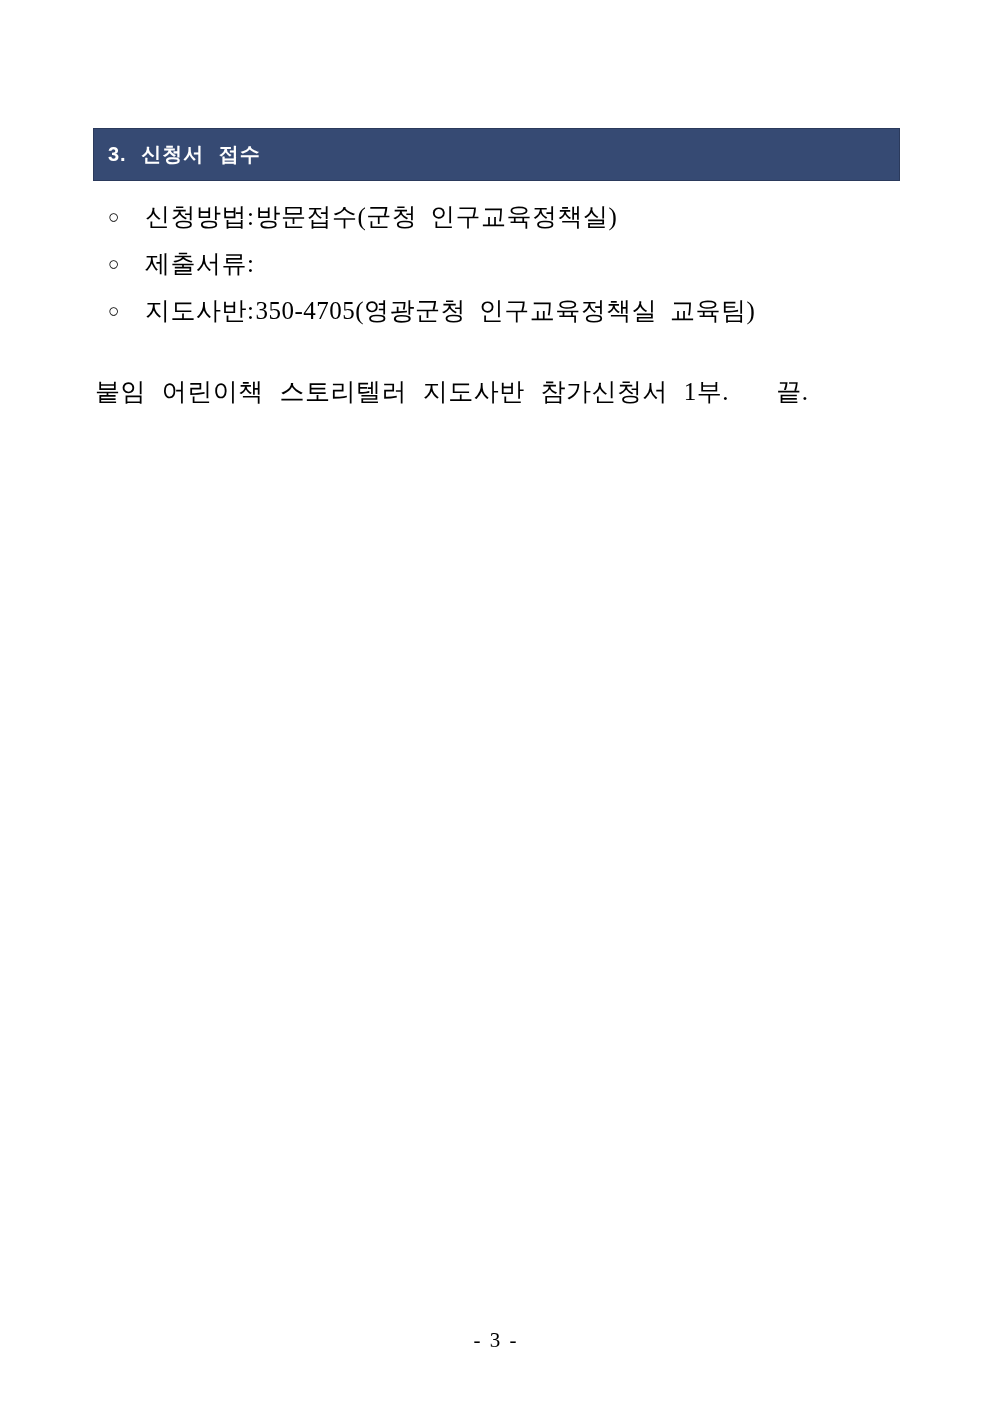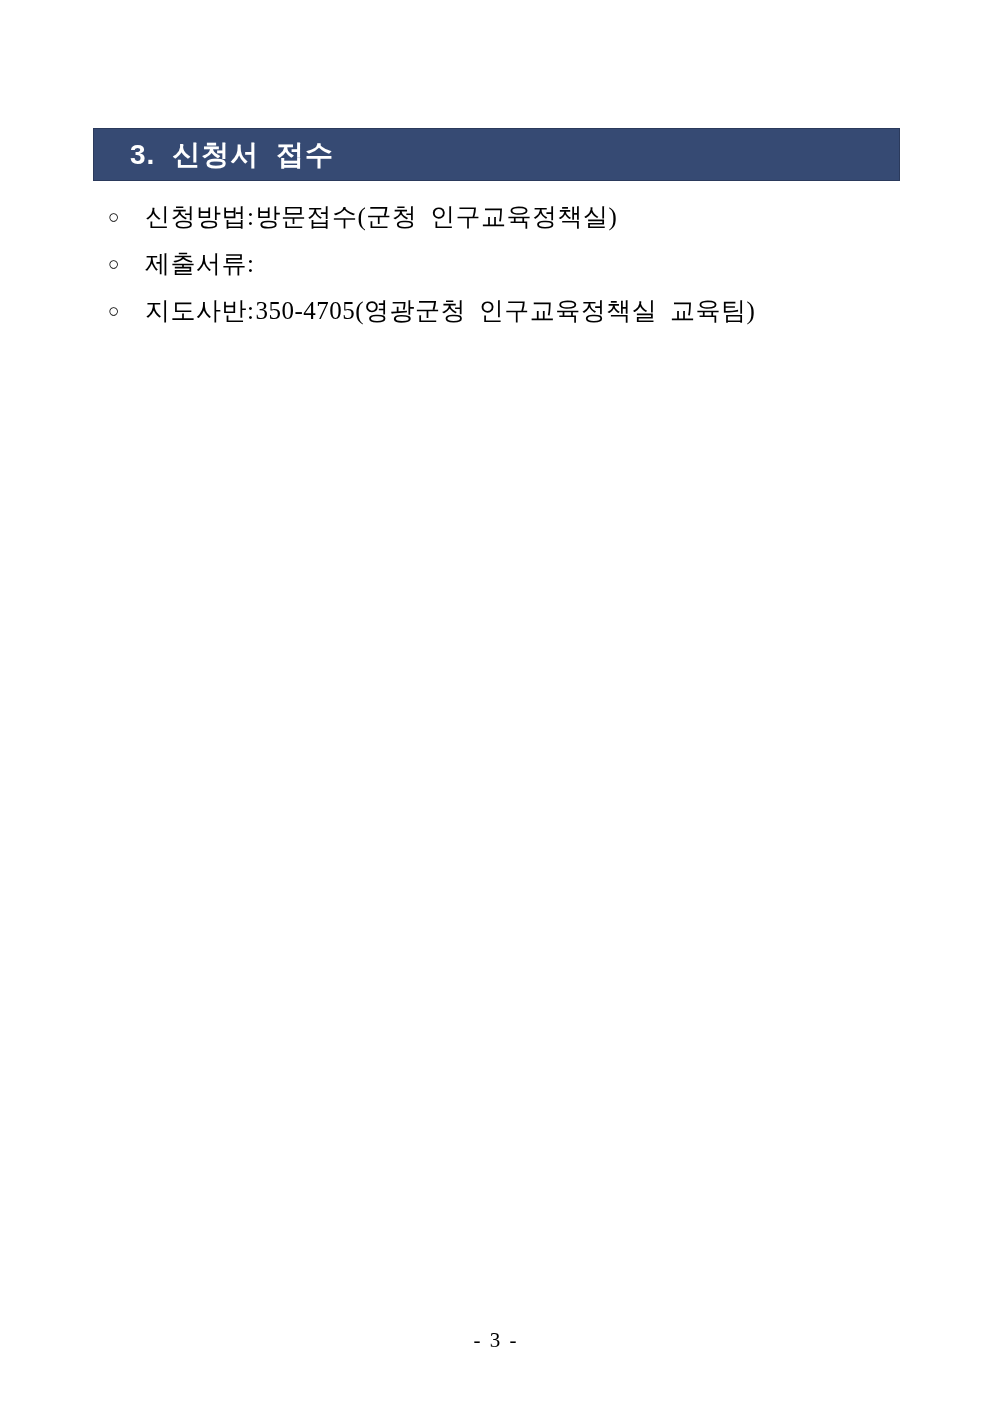--- a/index.html
+++ b/index.html
@@ -24,23 +24,23 @@
     height: 53px;
     background: #364a73;
     border: 1px solid #2b3a5c;
     box-sizing: border-box;
     display: flex;
     align-items: center;
   }
   .section-heading .heading-text {
     font-family: "Liberation Sans", "DejaVu Sans", sans-serif;
     font-weight: bold;
-    font-size: 28px;
+    font-size: 20px;
     color: #ffffff;
-    padding-left: 36px;
+    padding-left: 14px;
     letter-spacing: 1px;
     word-spacing: 8px;
     white-space: pre;
   }
   .bullet-list {
     position: absolute;
     left: 108px;
     top: 200px;
     width: 800px;
   }
@@ -106,16 +106,17 @@
     </div>
 
     <div class="bullet-item">
       <span class="bullet-marker">○</span>
       <span class="bullet-label">지도사반:</span>
       <span class="bullet-value">350-4705(영광군청 인구교육정책실 교육팀)</span>
     </div>
 
   </div>
 
+  <div class="attachment-line">붙임 어린이책 스토리텔러 지도사반 참가신청서 1부.   끝.</div>
 
   <div class="page-footer">- 3 -</div>
 
 </div>
 
 </body></html>

